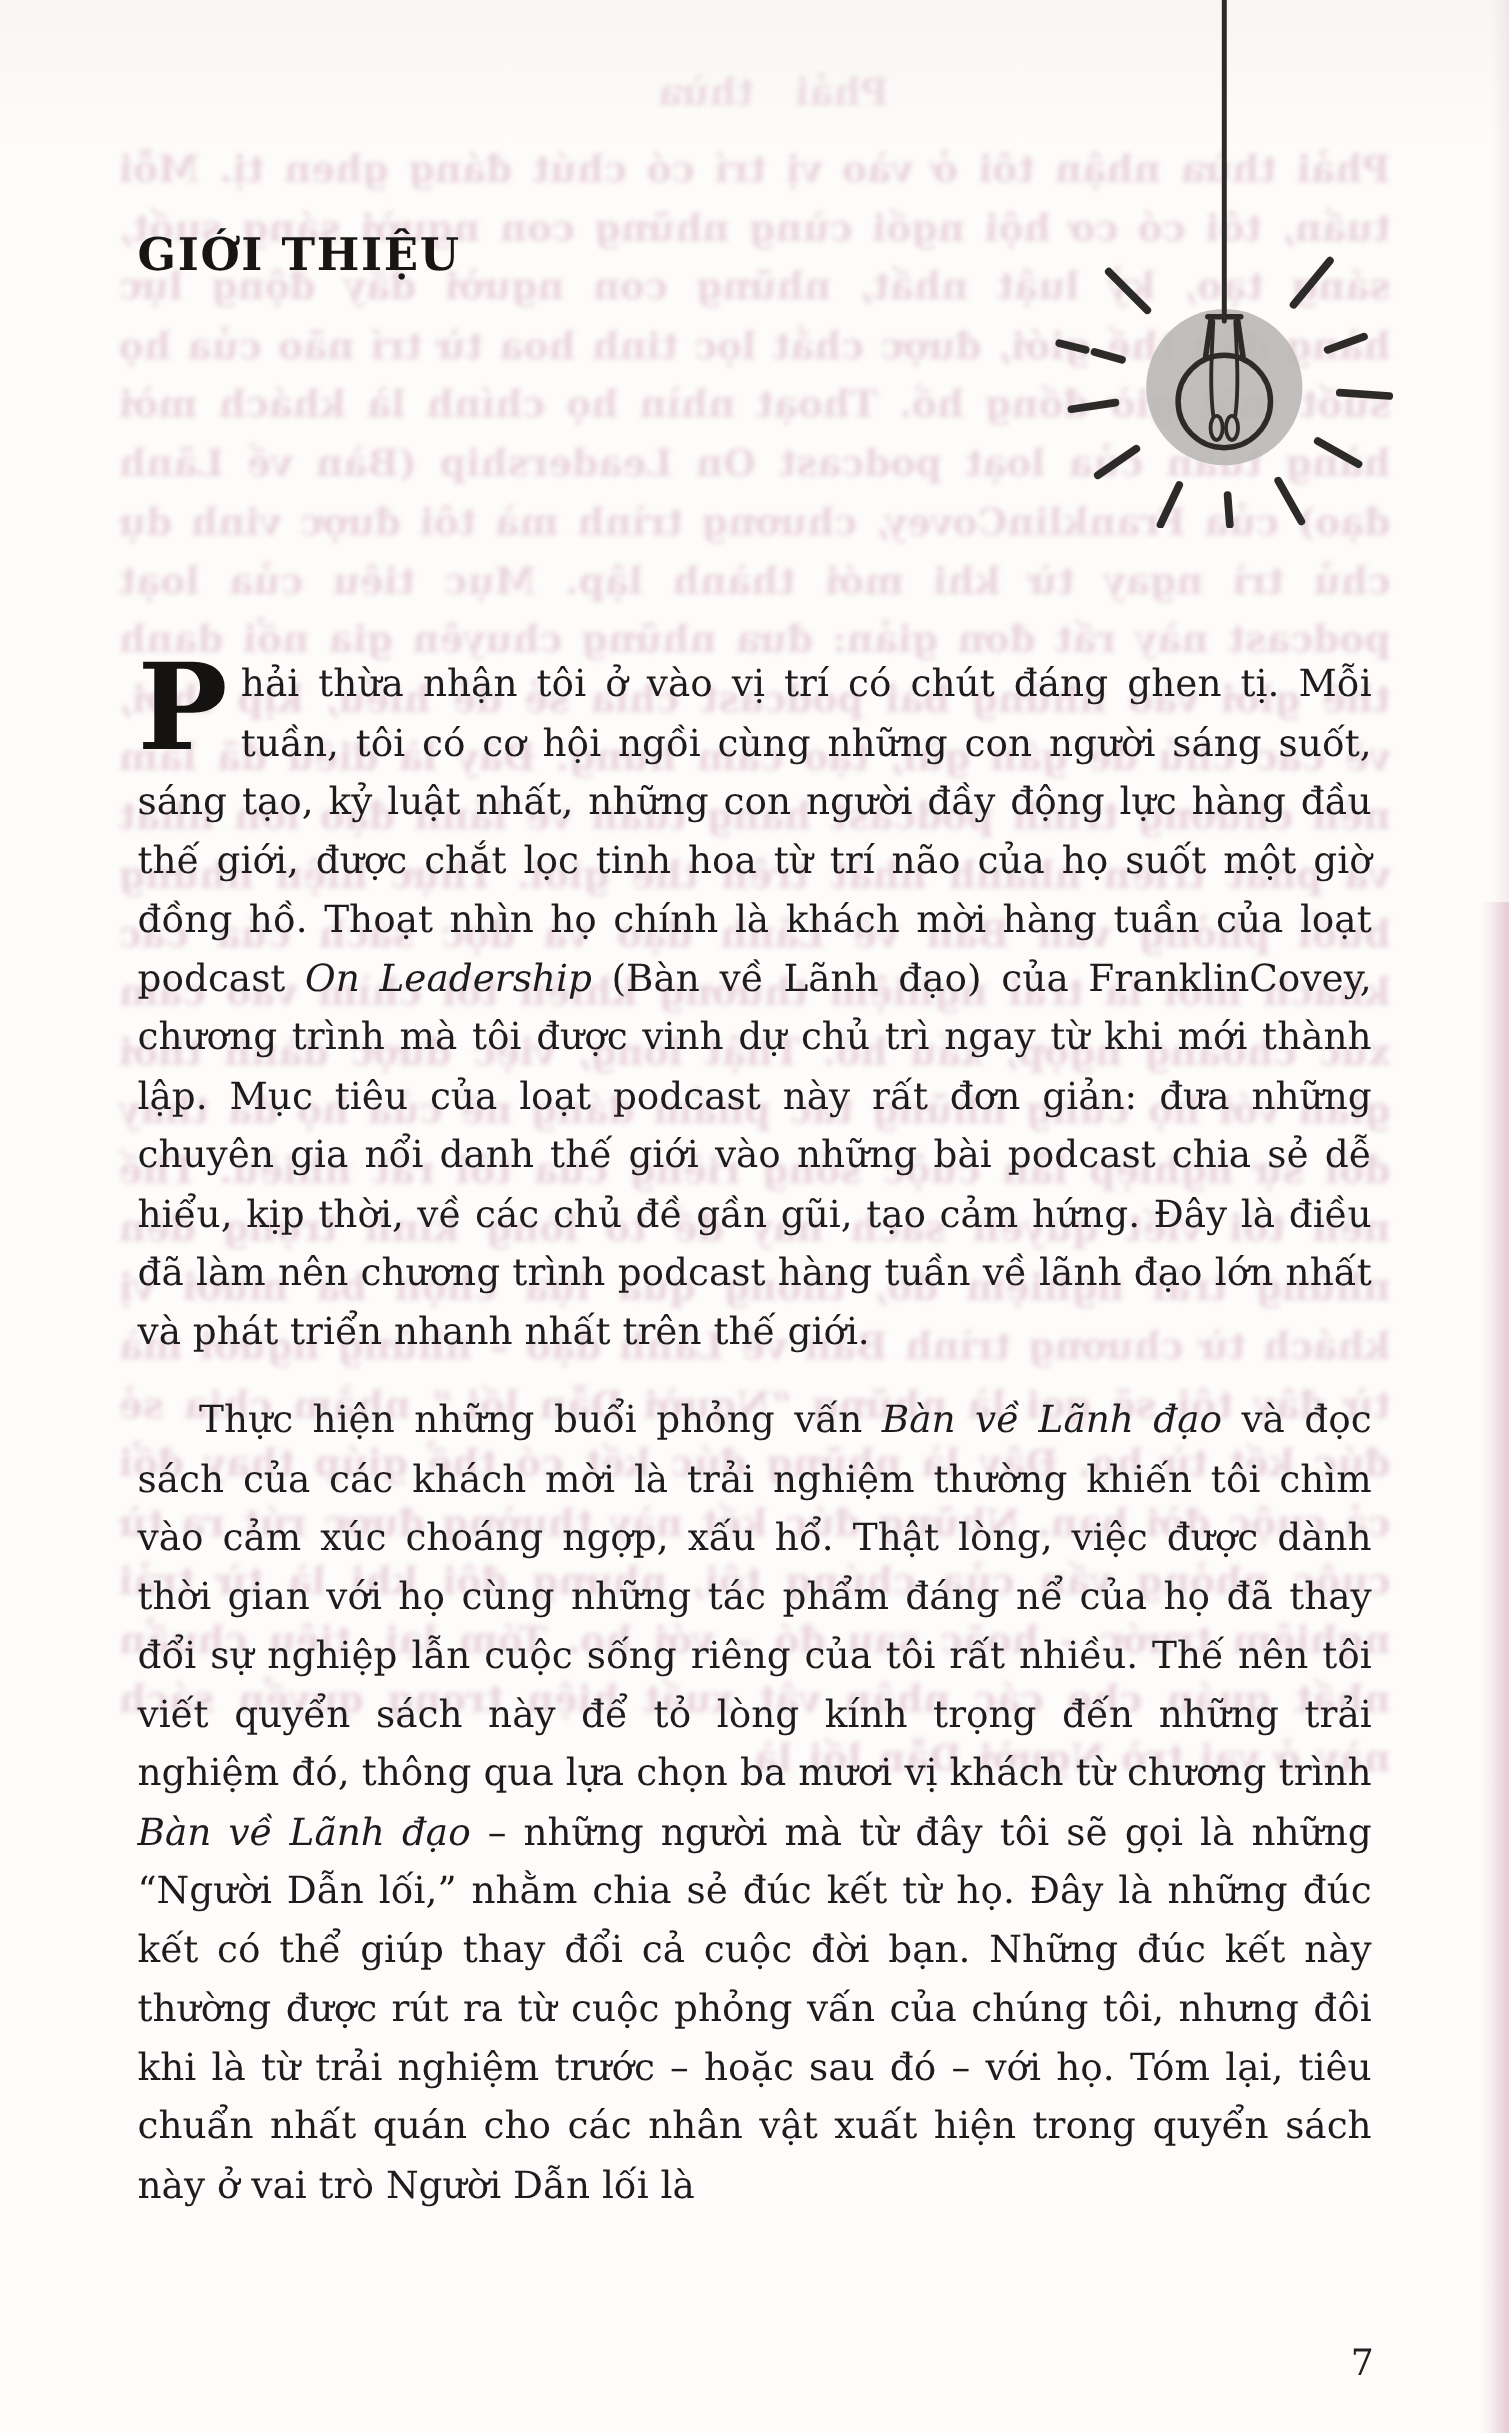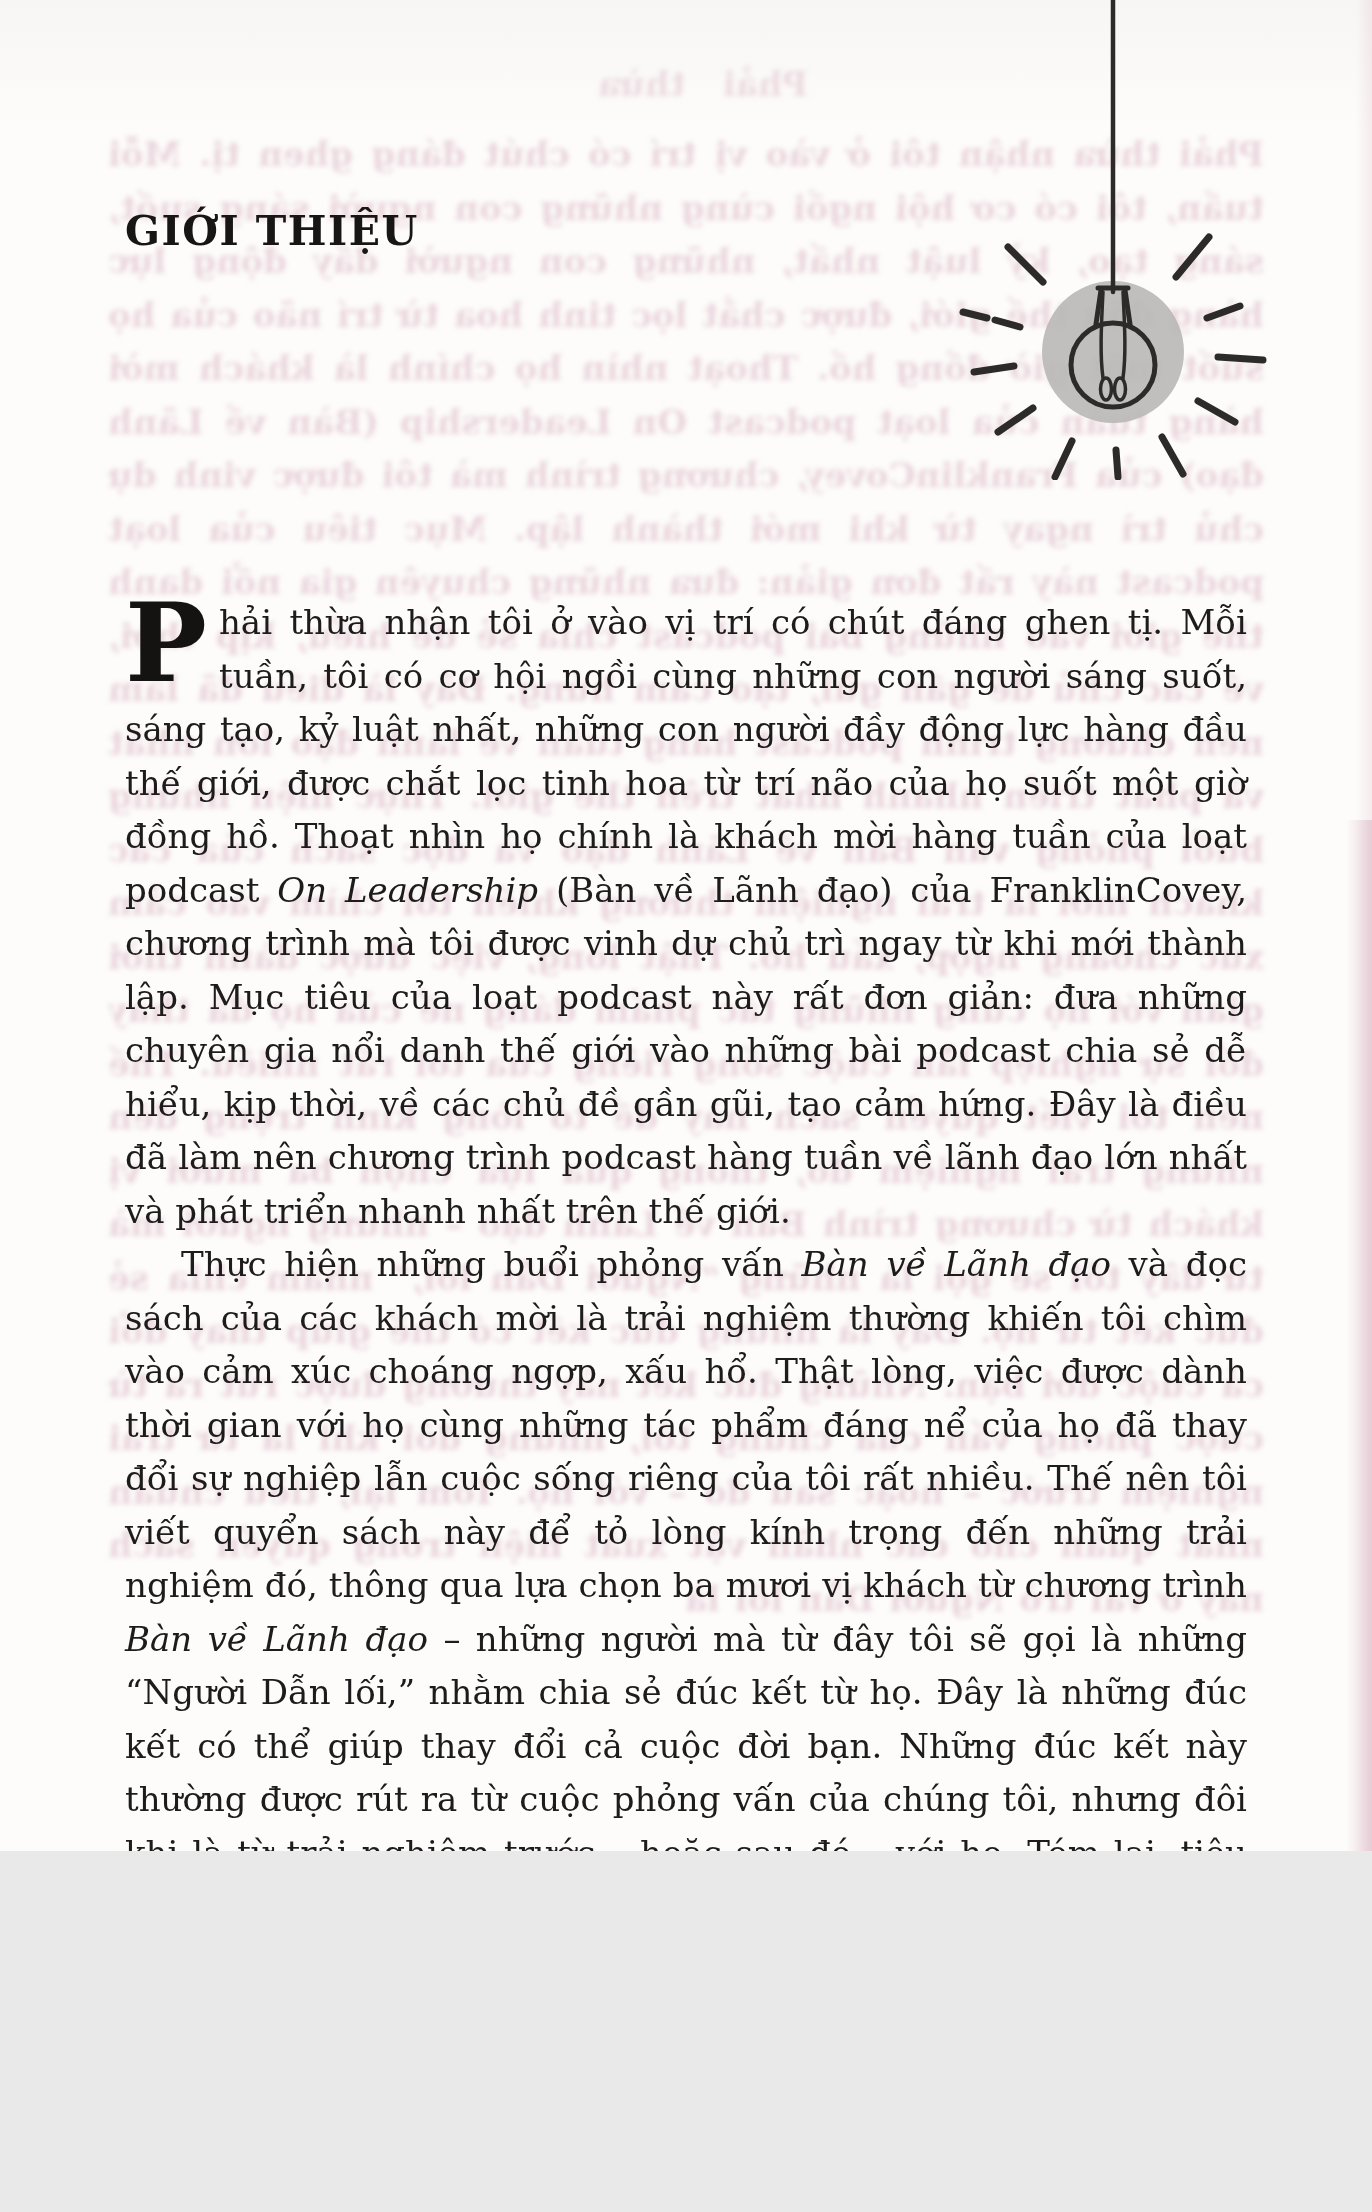--- a/index.html
+++ b/index.html
@@ -1,18 +1,18 @@
 <!DOCTYPE html>
 <html lang="vi"><head>
 <meta charset="utf-8">
 <style>
   html,body{margin:0;padding:0;background:#e9e9e9;}
   #page{
     position:relative;
-    width:1372px;height:1851px;
+    width:1372px;height:2212px;
     background:#fdfcfa;
     overflow:hidden;
     font-family:"DejaVu Serif","Liberation Serif",serif;
     color:#1d1b1c;
   }
   
   .bleed{
     position:absolute;
     overflow:hidden;
     transform:scaleX(-1);
@@ -40,21 +40,21 @@
   }
   
   .body-text{
     position:absolute;left:125px;top:596px;width:1122px;
     font-size:34px;
     line-height:53.5px;
     text-align:justify;
     color:#1d1b1c;
   }
   .para{margin:0;}
-  .para + .para{text-indent:56px;}
+  .para + .para{margin-top:27px;text-indent:56px;}
   .dropcap{
     float:left;
     font-weight:700;
     font-size:109px;
     line-height:85px;
     padding:5px 12px 0 0;
     color:#141312;
   }
   
   .page-number{

